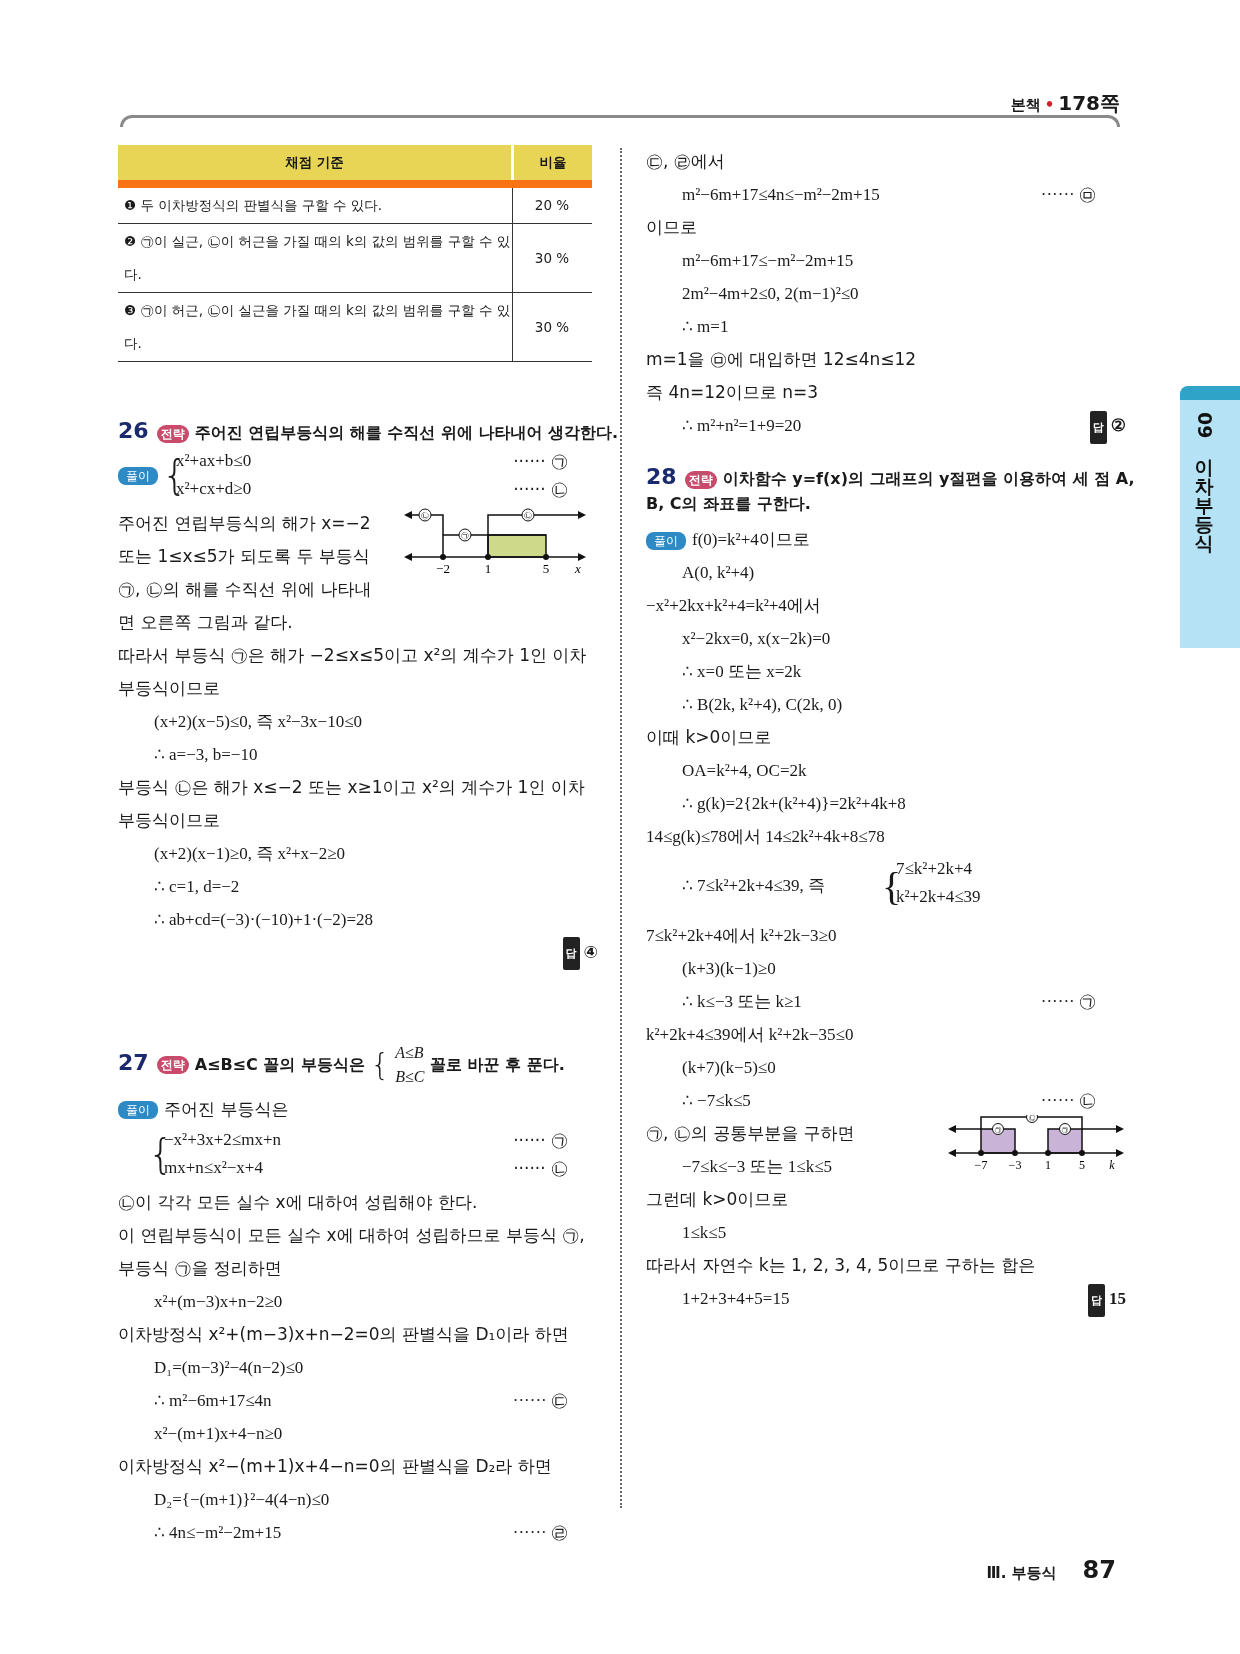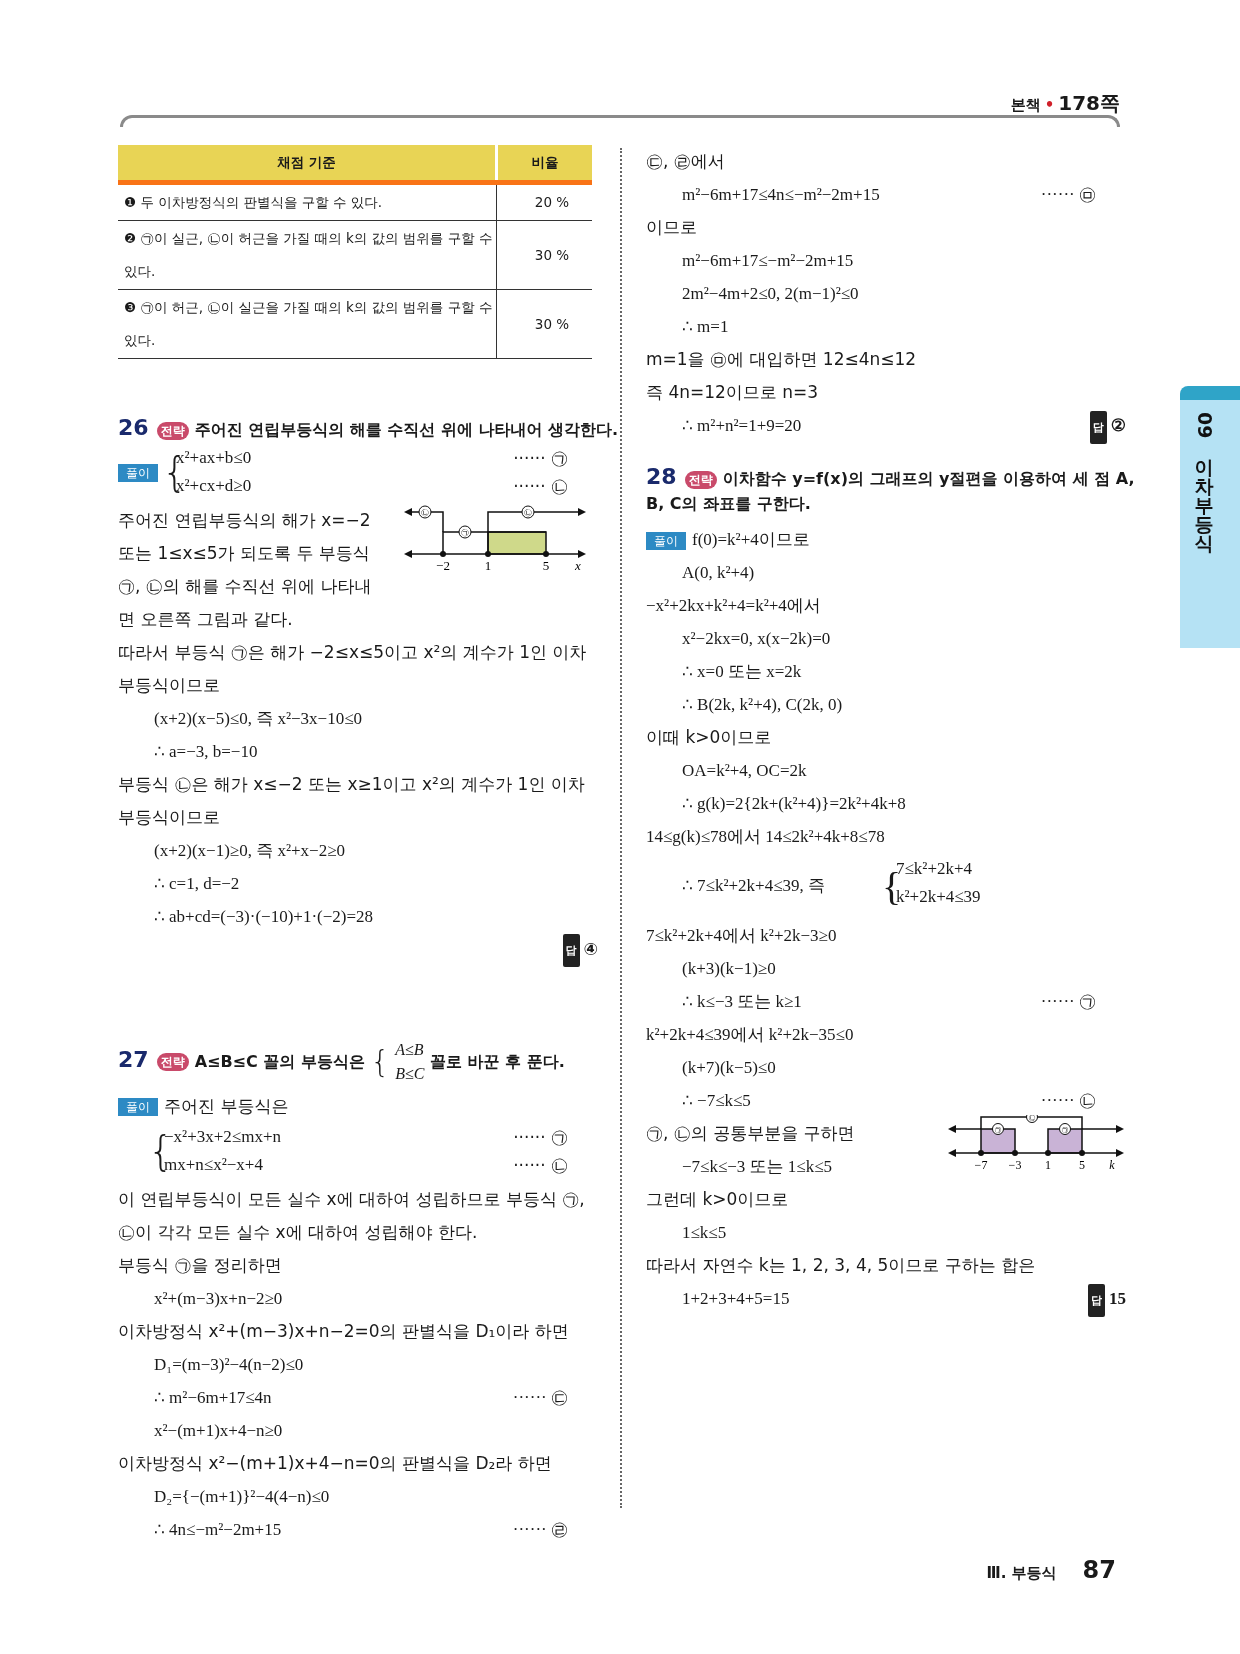--- a/index.html
+++ b/index.html
@@ -16,27 +16,27 @@
   .col-divider { position:absolute; left:620px; top:148px; height:1360px; border-left:2px dotted #666; }
   .col { position:absolute; top:145px; width:480px; font-size:17px; line-height:33px; }
   .col.left { left:118px; }
   .col.right { left:646px; width:480px; }
   .line { white-space:nowrap; position:relative; height:33px; }
   .ind { padding-left:36px; }
   .tag { position:absolute; right:30px; top:0; }
   .ans { position:absolute; right:0; top:0; font-weight:bold; }
   .ans .box { display:inline-block; background:#222; color:#fff; font-size:11px; padding:0 3px; border-radius:2px; margin-right:4px; vertical-align:middle; }
   table.grade { border-collapse:collapse; width:474px; font-size:13.5px; margin-bottom:10px; }
-  table.grade th { background:#e8d455; height:28px; border-bottom:5px solid #f97316; font-weight:bold; }
+  table.grade th { background:#e8d455; height:28px; border-bottom:8px solid #f97316; font-weight:bold; }
   table.grade td { height:27px; border-bottom:1px solid #333; padding-left:6px; }
-  table.grade td.pct { border-left:1px solid #333; text-align:center; width:78px; padding-left:16px; }
+  table.grade td.pct { border-left:1px solid #333; text-align:center; width:78px; padding-left:0; }
   table.grade th.pct { border-left:3px solid #fff; }
   .qnum { font-size:22px; font-weight:bold; color:#1a2a6c; margin-right:8px; }
   .badge-strat { display:inline-block; background:#c94a6a; color:#fff; font-size:12px; border-radius:10px; padding:0 4px; line-height:18px; margin-right:6px; vertical-align:middle; }
-  .badge-sol { display:inline-block; background:#2d8ac4; color:#fff; font-size:12px; border-radius:0; padding:0 8px; line-height:18px; margin-right:6px; vertical-align:middle; }
+  .badge-sol { display:inline-block; background:#2d8ac4; color:#fff; font-size:12px; border-radius:8px; padding:0 8px; line-height:18px; margin-right:6px; vertical-align:middle; }
   .qhead { font-weight:bold; font-size:16px; }
   .brace { font-size:40px; font-weight:100; vertical-align:middle; line-height:1; }
   .side-tab { position:absolute; left:1180px; top:386px; width:60px; height:262px; background:#b5e2f4; border-top:14px solid #2fa4c8; border-radius:8px 0 0 0; box-sizing:border-box; }
   .side-tab span { position:absolute; left:12px; top:12px; writing-mode:vertical-rl; font-weight:bold; font-size:19px; color:#111; }
   .footer { position:absolute; right:124px; top:1556px; font-weight:bold; font-size:15px; }
   .footer .pg { font-size:24px; margin-left:26px; }
   svg text { font-family:"Liberation Serif","DejaVu Serif", serif; }
 </style>
 </head>
 <body>
@@ -145,22 +145,22 @@
     <span class="brace" style="position:absolute;left:30px;top:8px">{</span>
     <div class="serif" style="position:absolute;left:46px;top:0;line-height:28px">
         <div>−x²+3x+2≤mx+n</div>
         <div>mx+n≤x²−x+4</div>
       </div>
     <div style="position:absolute;right:30px;top:0;line-height:28px">
         <div>······ <span>㉠</span></div>
         <div>······ <span>㉡</span></div>
       </div>
   </div>
+  <div class="line">㉡이 각각 모든 실수 x에 대하여 성립해야 한다.</div>
   <div class="line">이 연립부등식이 모든 실수 x에 대하여 성립하므로 부등식 ㉠,</div>
-  <div class="line">㉡이 각각 모든 실수 x에 대하여 성립해야 한다.</div>
   <div class="line">부등식 ㉠을 정리하면</div>
   <div class="line ind serif">x²+(m−3)x+n−2≥0</div>
   <div class="line">이차방정식 x²+(m−3)x+n−2=0의 판별식을 D₁이라 하면</div>
   <div class="line ind serif">D₁=(m−3)²−4(n−2)≤0</div>
   <div class="line ind serif"><span>∴ m²−6m+17≤4n</span><span class="tag">······ <span>㉢</span></span></div>
   <div class="line ind serif">x²−(m+1)x+4−n≥0</div>
   <div class="line">이차방정식 x²−(m+1)x+4−n=0의 판별식을 D₂라 하면</div>
   <div class="line ind serif">D₂={−(m+1)}²−4(4−n)≤0</div>
   <div class="line ind serif"><span>∴ 4n≤−m²−2m+15</span><span class="tag">······ <span>㉣</span></span></div>
 </div>

